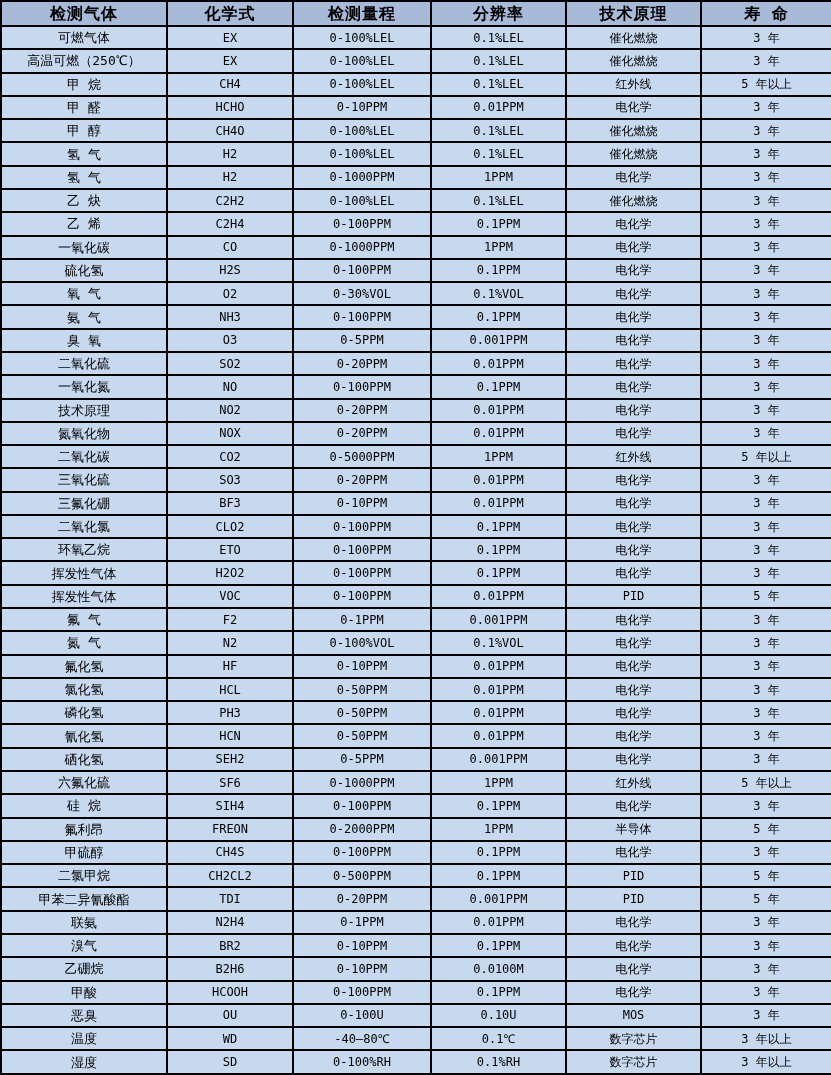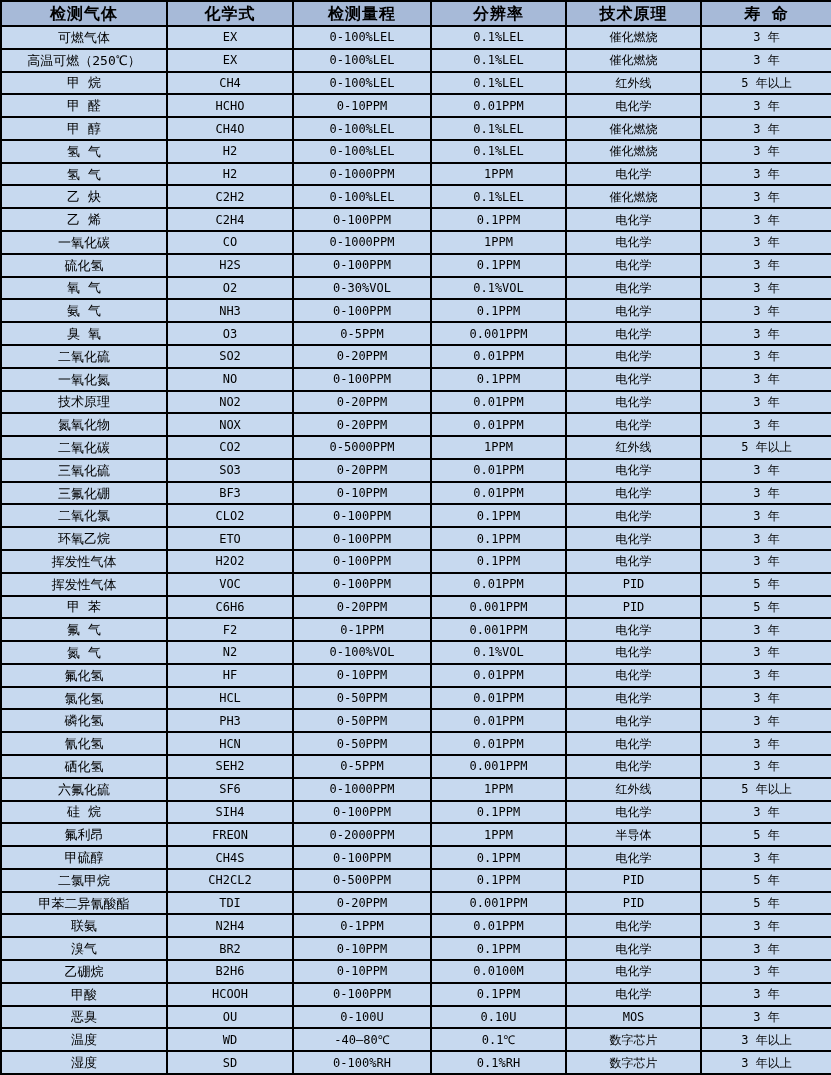--- a/index.html
+++ b/index.html
@@ -255,28 +255,20 @@
       </tr>
       <tr>
         <td class="gas">挥发性气体</td>
         <td>VOC</td>
         <td>0-100PPM</td>
         <td>0.01PPM</td>
         <td>PID</td>
         <td>5 年</td>
       </tr>
       <tr>
-        <td class="gas">甲 苯</td>
-        <td>C6H6</td>
-        <td>0-20PPM</td>
-        <td>0.001PPM</td>
-        <td>PID</td>
-        <td>5 年</td>
-      </tr>
-      <tr>
         <td class="gas">氟 气</td>
         <td>F2</td>
         <td>0-1PPM</td>
         <td>0.001PPM</td>
         <td>电化学</td>
         <td>3 年</td>
       </tr>
       <tr>
         <td class="gas">氮 气</td>
         <td>N2</td>

